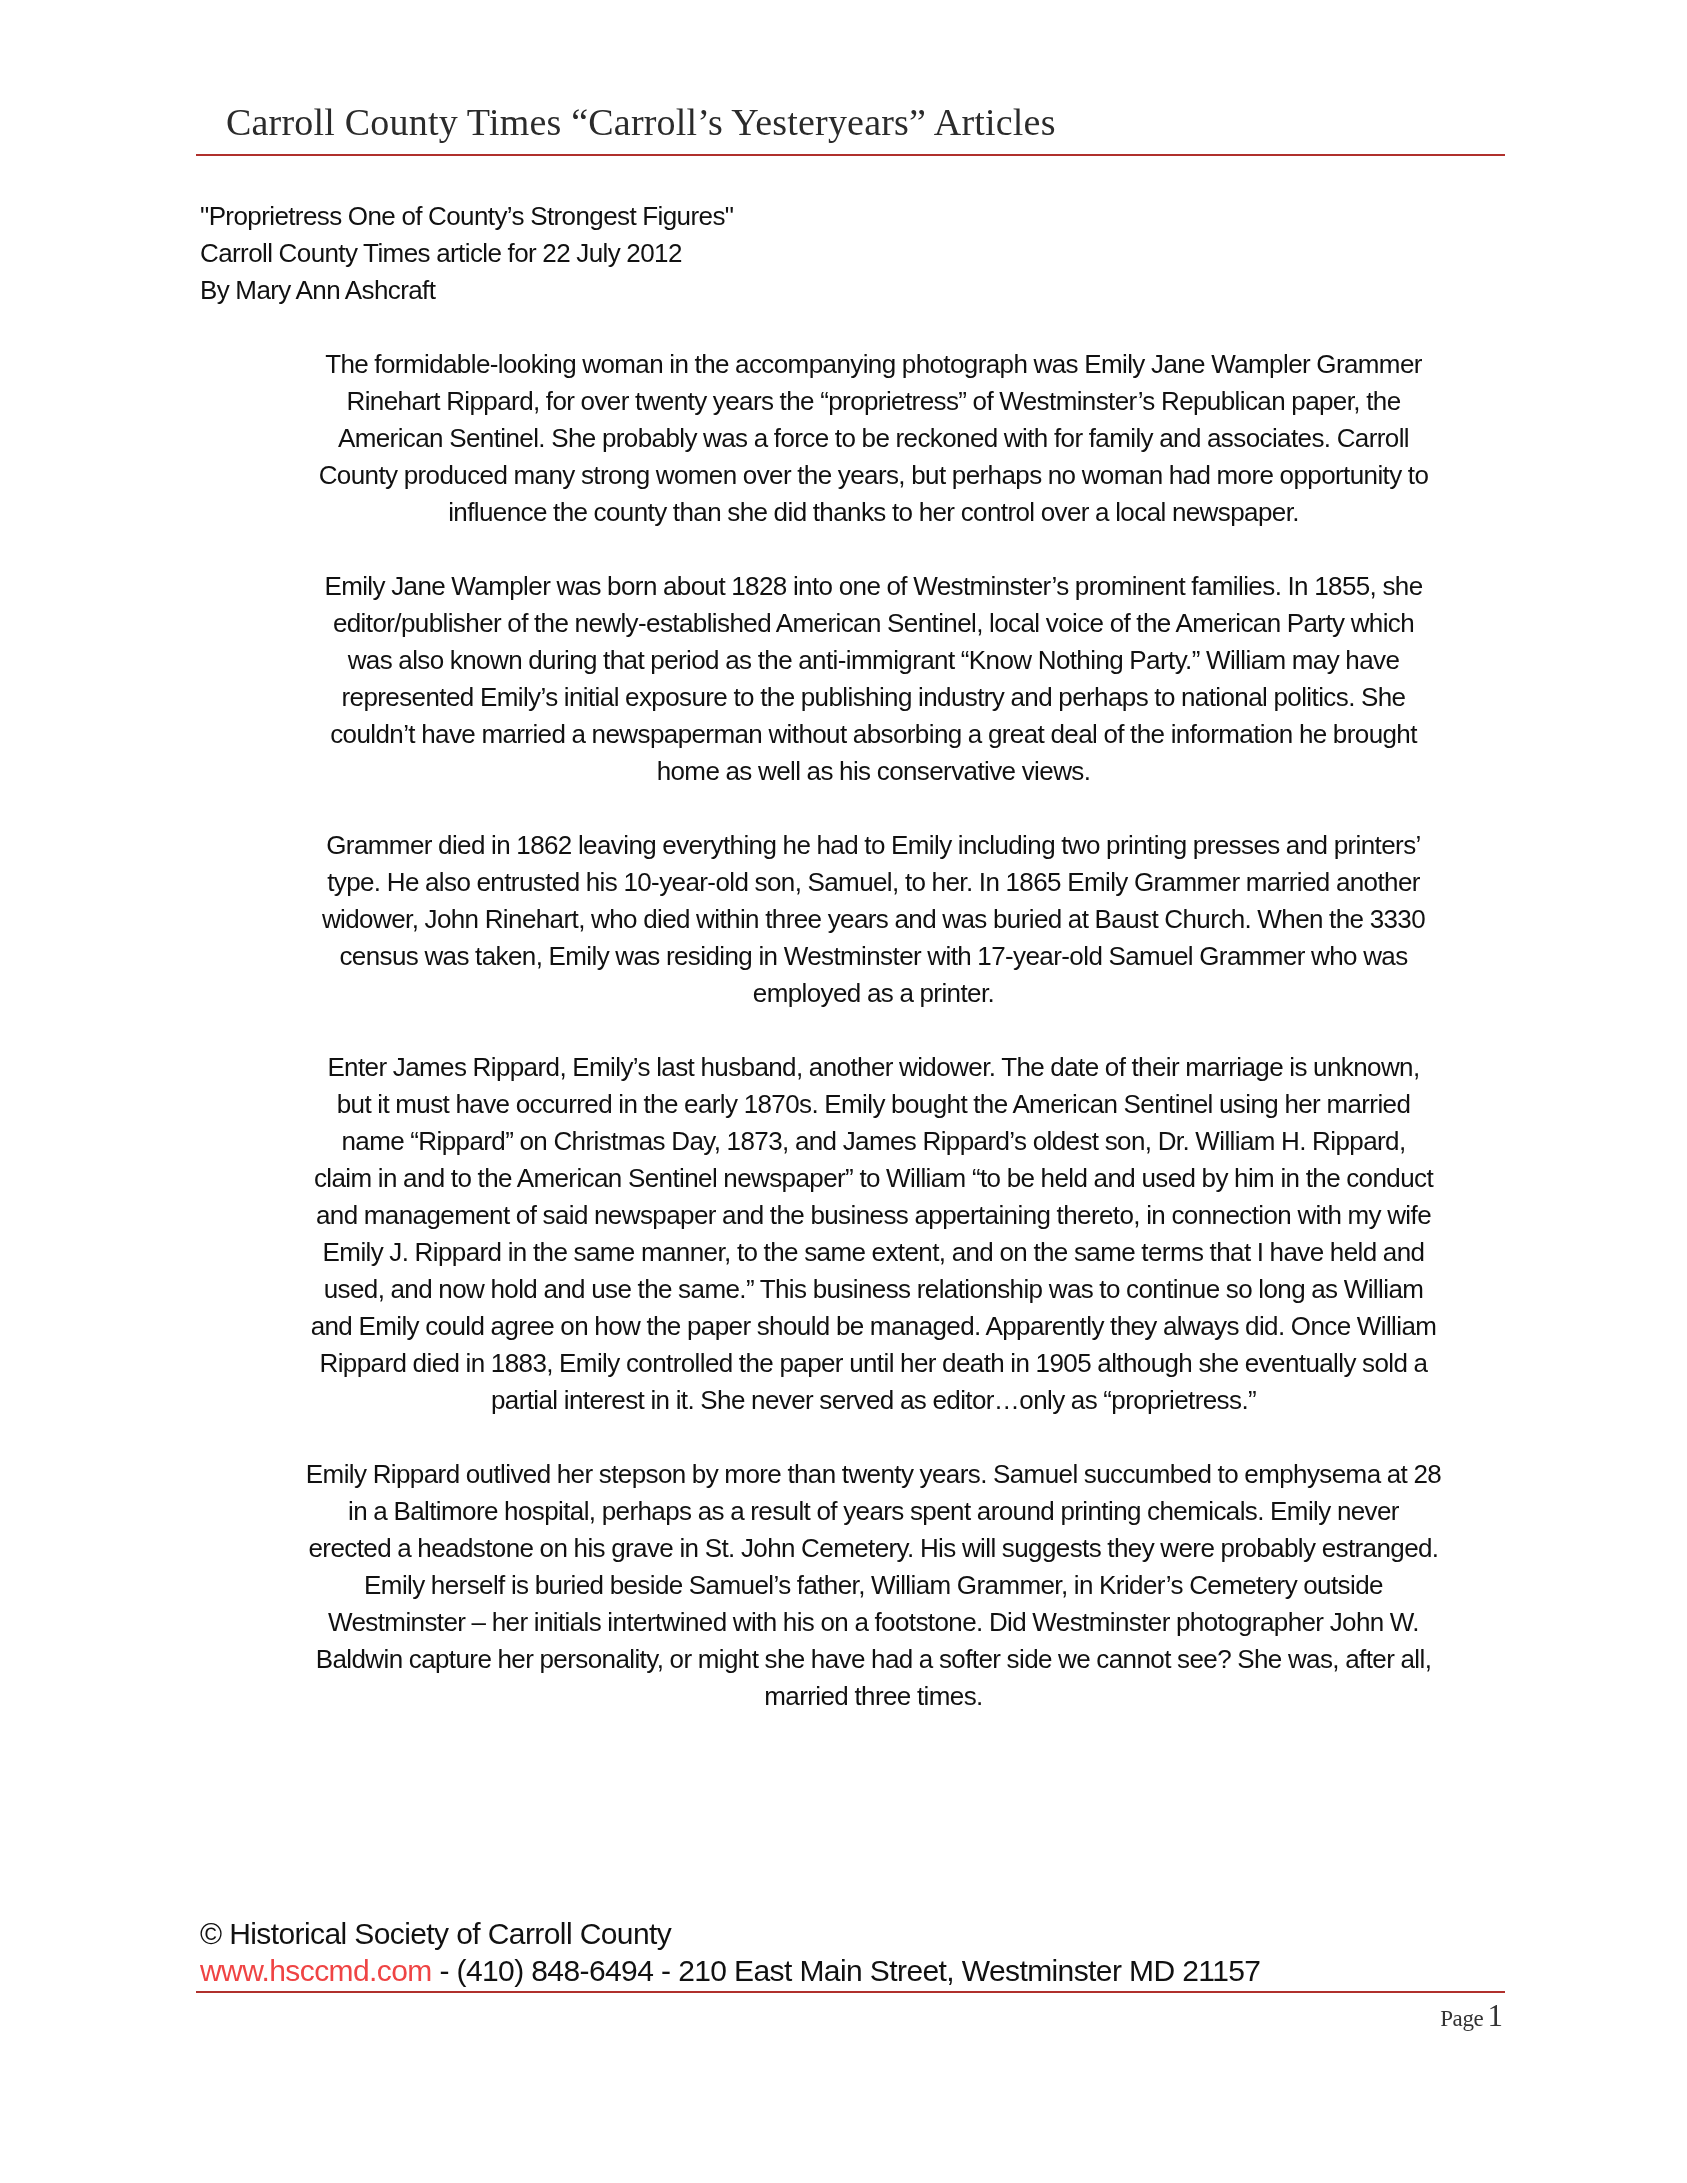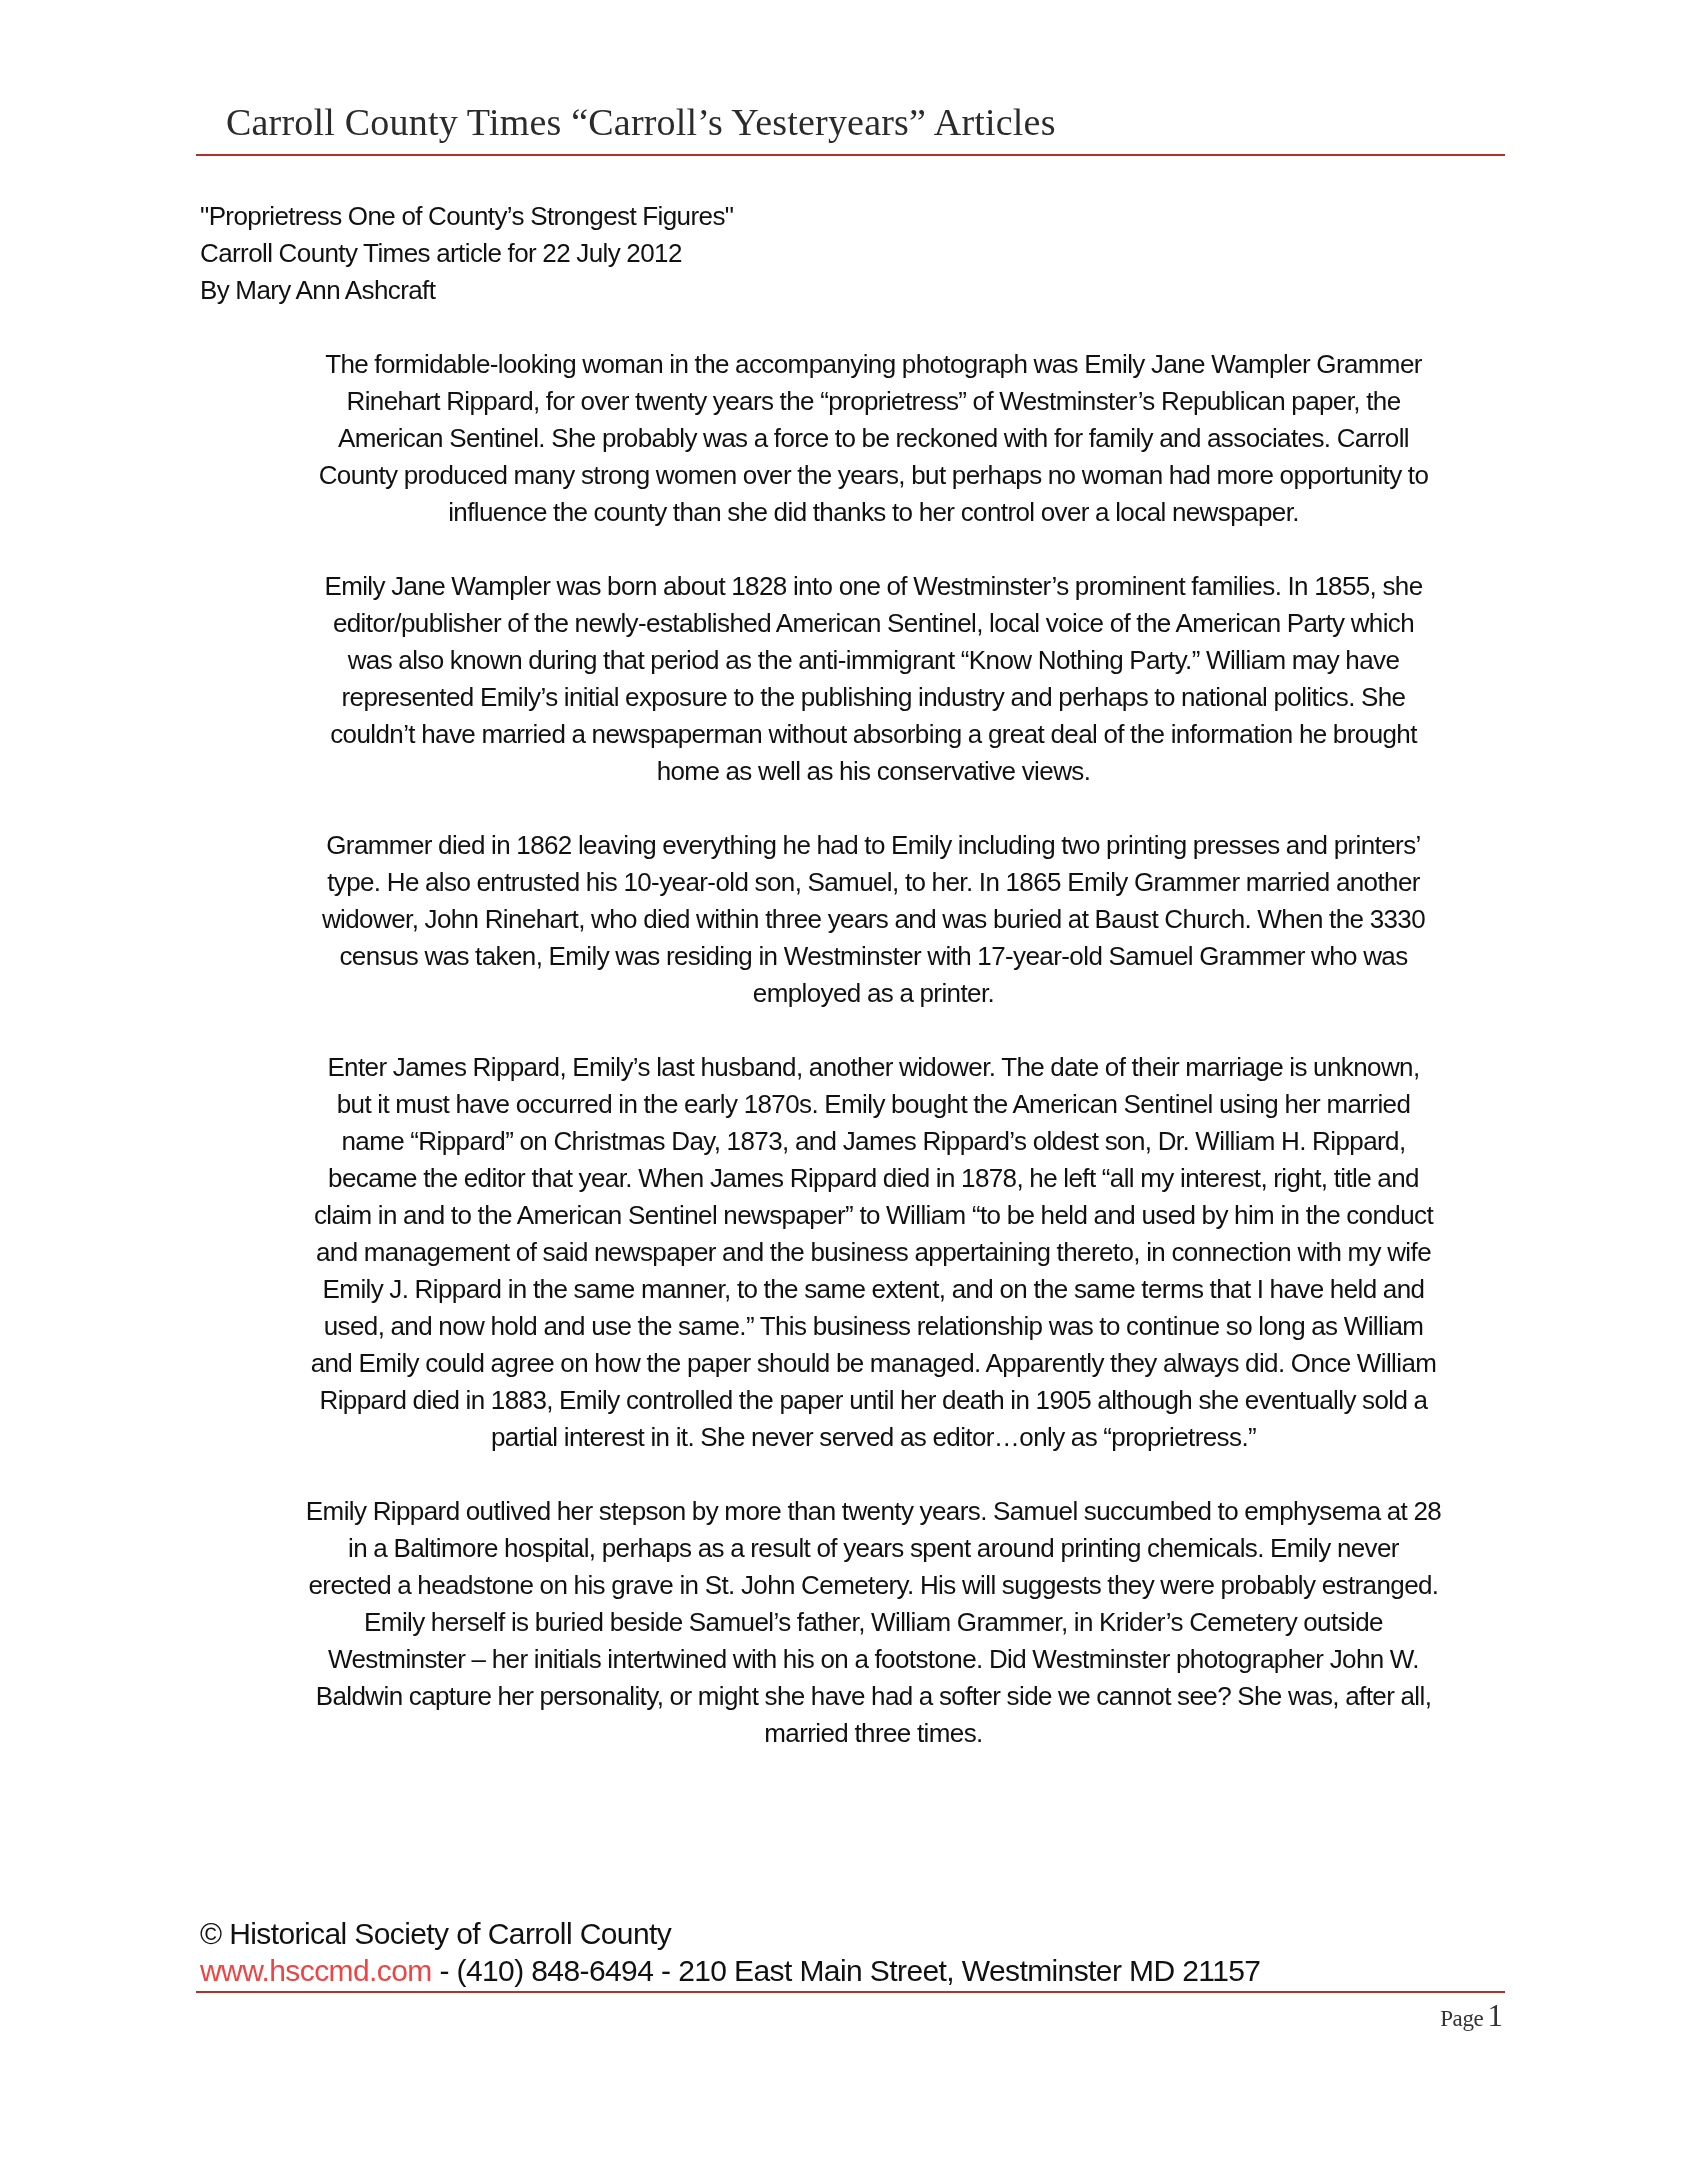--- a/index.html
+++ b/index.html
@@ -134,21 +134,20 @@
       <span class="line">type.  He also entrusted his 10-year-old son, Samuel, to her.  In 1865 Emily Grammer married another</span>
       <span class="line">widower, John Rinehart, who died within three years and was buried at Baust Church.  When the 3330</span>
       <span class="line">census was taken, Emily was residing in Westminster with 17-year-old Samuel Grammer who was</span>
       <span class="line">employed as a printer.</span>
     </p>
 
     <p class="para">
       <span class="line">Enter James Rippard, Emily’s last husband, another widower.  The date of their marriage is unknown,</span>
       <span class="line">but it must have occurred in the early 1870s.  Emily bought the American Sentinel using her married</span>
       <span class="line">name “Rippard” on Christmas Day, 1873, and James Rippard’s oldest son, Dr. William H. Rippard,</span>
-      <span class="line">became the editor that year.  When James Rippard died in 1878, he left “all my interest, right, title and</span>
       <span class="line">claim in and to the American Sentinel newspaper” to William “to be held and used by him in the conduct</span>
       <span class="line">and management of said newspaper and the business appertaining thereto, in connection with my wife</span>
       <span class="line">Emily J. Rippard in the same manner, to the same extent, and on the same terms that I have held and</span>
       <span class="line">used, and now hold and use the same.”  This business relationship was to continue so long as William</span>
       <span class="line">and Emily could agree on how the paper should be managed.  Apparently they always did.  Once William</span>
       <span class="line">Rippard died in 1883, Emily controlled the paper until her death in 1905 although she eventually sold a</span>
       <span class="line">partial interest in it.  She never served as editor…only as “proprietress.”</span>
     </p>
 
     <p class="para">

